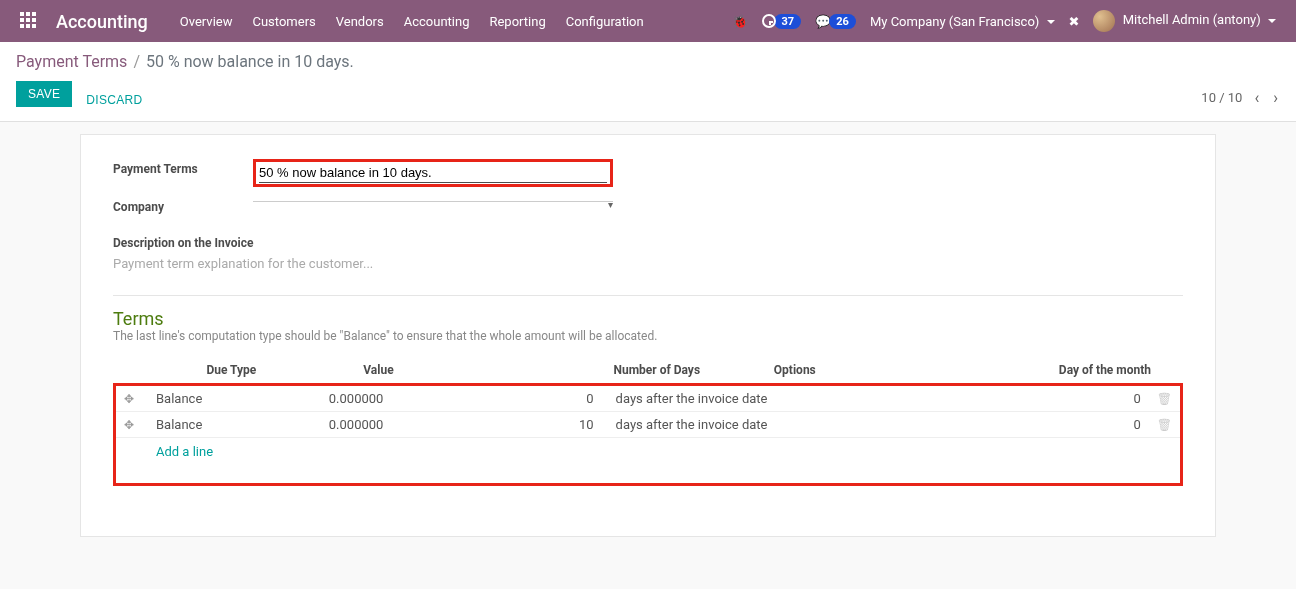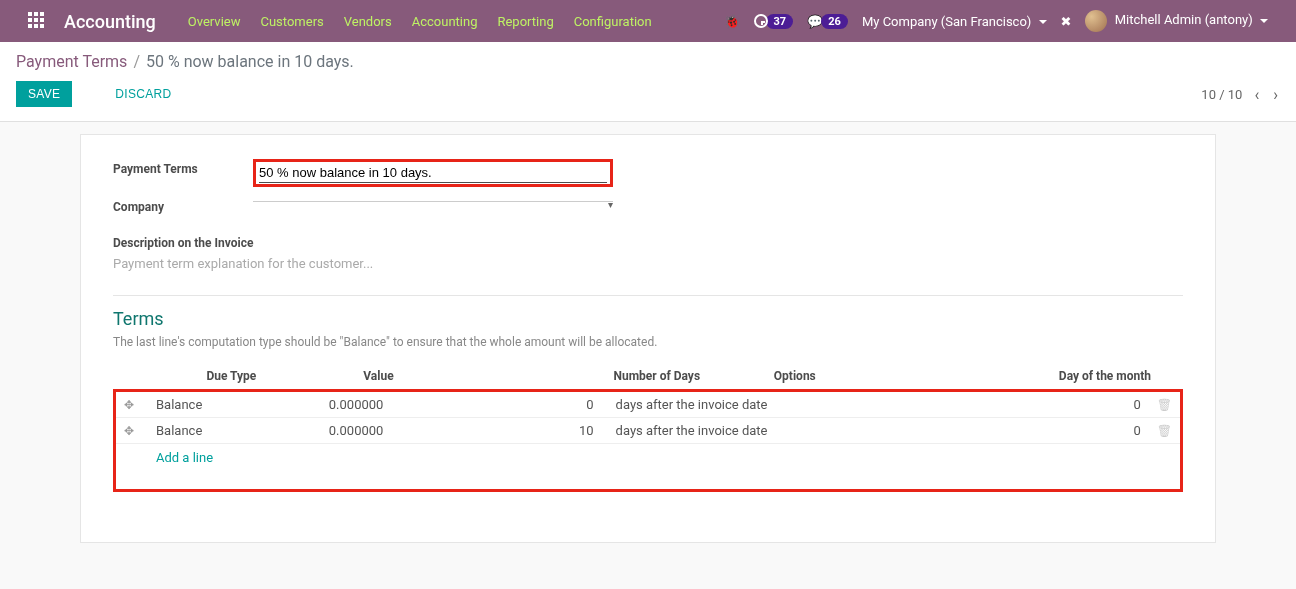--- a/index.html
+++ b/index.html
@@ -1,54 +1,54 @@
 <!DOCTYPE html>
 <html><head>
 <meta charset="utf-8">
 <style>
 * { box-sizing: border-box; margin: 0; padding: 0; }
 body { font-family: -apple-system, BlinkMacSystemFont, "Segoe UI", Roboto, "Helvetica Neue", Arial, sans-serif; font-size: 13px; color: #4c4c4c; background: #f9f9f9; }
 
 
-.top-nav { background: #875a7b; color: #fff; display: flex; align-items: center; height: 42px; padding: 0 28px; }
+.top-nav { background: #875a7b; color: #fff; display: flex; align-items: center; height: 42px; padding: 0 20px; }
 .apps-icon { width: 18px; height: 18px; display: grid; grid-template-columns: repeat(3,4px); grid-template-rows: repeat(3,4px); gap: 2px; margin-right: 18px; }
 .apps-icon span { background: #fff; width: 4px; height: 4px; }
 .app-title { font-size: 18px; font-weight: 500; margin-right: 32px; }
 .nav-items { display: flex; gap: 20px; }
-.nav-item { color: #bef264; font-size: 13px; cursor: pointer; }
+.nav-item { color: #ffffff; font-size: 13px; cursor: pointer; }
 .nav-right { margin-left: auto; display: flex; align-items: center; gap: 14px; }
-.badge-pill { background: #4c1d95; color: #fff; border-radius: 10px; padding: 1px 7px; font-size: 11px; font-weight: bold; margin-left: -2px; }
+.badge-pill { background: #1d4ed8; color: #fff; border-radius: 10px; padding: 1px 7px; font-size: 11px; font-weight: bold; margin-left: -2px; }
 .icon-circle { display: inline-flex; align-items: center; }
 .caret-down { display: inline-block; width: 0; height: 0; border-left: 4px solid transparent; border-right: 4px solid transparent; border-top: 4px solid #fff; margin-left: 4px; vertical-align: middle; }
 .avatar { width: 22px; height: 22px; border-radius: 50%; background: radial-gradient(circle at 30% 30%, #e0c090, #a07050); display: inline-block; margin-right: 4px; vertical-align: middle; }
 
 
 .control-bar { background: #fff; border-bottom: 1px solid #e0e0e0; padding: 10px 16px 14px; }
 .breadcrumb-row { display: flex; align-items: center; font-size: 16px; color: #6c757d; margin-bottom: 10px; }
 .breadcrumb-link { color: #875a7b; cursor: pointer; }
 .breadcrumb-sep { margin: 0 6px; color: #999; }
-.actions-row { display: flex; align-items: center; gap: 29px; }
+.actions-row { display: flex; align-items: flex-end; }
 .btn-primary { background: #00a09d; color: #fff; border: none; padding: 6px 12px; font-size: 12px; font-weight: 500; cursor: pointer; letter-spacing: 0.3px; }
 .btn-link { background: none; border: none; color: #00a09d; font-size: 12px; font-weight: 500; margin-left: 14px; cursor: pointer; letter-spacing: 0.3px; }
 .pager { margin-left: auto; display: flex; align-items: center; gap: 10px; color: #666; font-size: 13px; }
 .pager-arrow { cursor: pointer; color: #666; font-size: 16px; padding: 0 2px; }
 
 
 .form-sheet { background: #fff; max-width: 1136px; margin: 12px auto; border: 1px solid #e5e5e5; padding: 24px 32px 50px; }
 .form-group { display: flex; align-items: flex-start; margin-bottom: 10px; }
 .form-label { width: 140px; font-weight: bold; font-size: 12px; color: #4c4c4c; padding-top: 3px; }
 .form-field { width: 360px; }
 .input-text { width: 100%; border: none; border-bottom: 1px solid #4c4c4c; padding: 2px 0; font-size: 13px; background: transparent; outline: none; }
 .input-select { width: 100%; border: none; border-bottom: 1px solid #ccc; padding: 2px 0; font-size: 13px; background: transparent; outline: none; position: relative; }
 .select-caret { float: right; color: #666; font-size: 10px; }
 .highlight-red { border: 3px solid #e72418; padding: 1px 3px; }
 .desc-label { font-weight: bold; font-size: 12px; margin-top: 22px; margin-bottom: 4px; }
 .desc-placeholder { color: #aaa; font-size: 13px; padding: 2px 0; }
 hr { border: none; border-top: 1px solid #e5e5e5; margin: 22px 0 12px; }
-.section-title { font-size: 18px; color: #0f766e; margin-bottom: 6px; }
+.section-title { font-size: 18px; color: #4d7c0f; }
 .section-help { color: #888; font-size: 12px; margin-bottom: 14px; }
 
 
 .terms-box { border: 3px solid #e72418; padding: 0; }
 .terms-table { width: 100%; border-collapse: collapse; }
 .terms-table th { text-align: center; font-weight: bold; font-size: 12px; padding: 6px 8px; border-bottom: 1px solid #e5e5e5; color: #4c4c4c; }
 .terms-table th.right, .terms-table td.right { text-align: right; }
 .terms-table td { padding: 5px 8px; border-bottom: 1px solid #eee; font-size: 13px; color: #555; }
 .drag-handle { color: #999; cursor: move; font-size: 12px; }
 .trash-icon { color: #ccc; cursor: pointer; font-size: 12px; }

